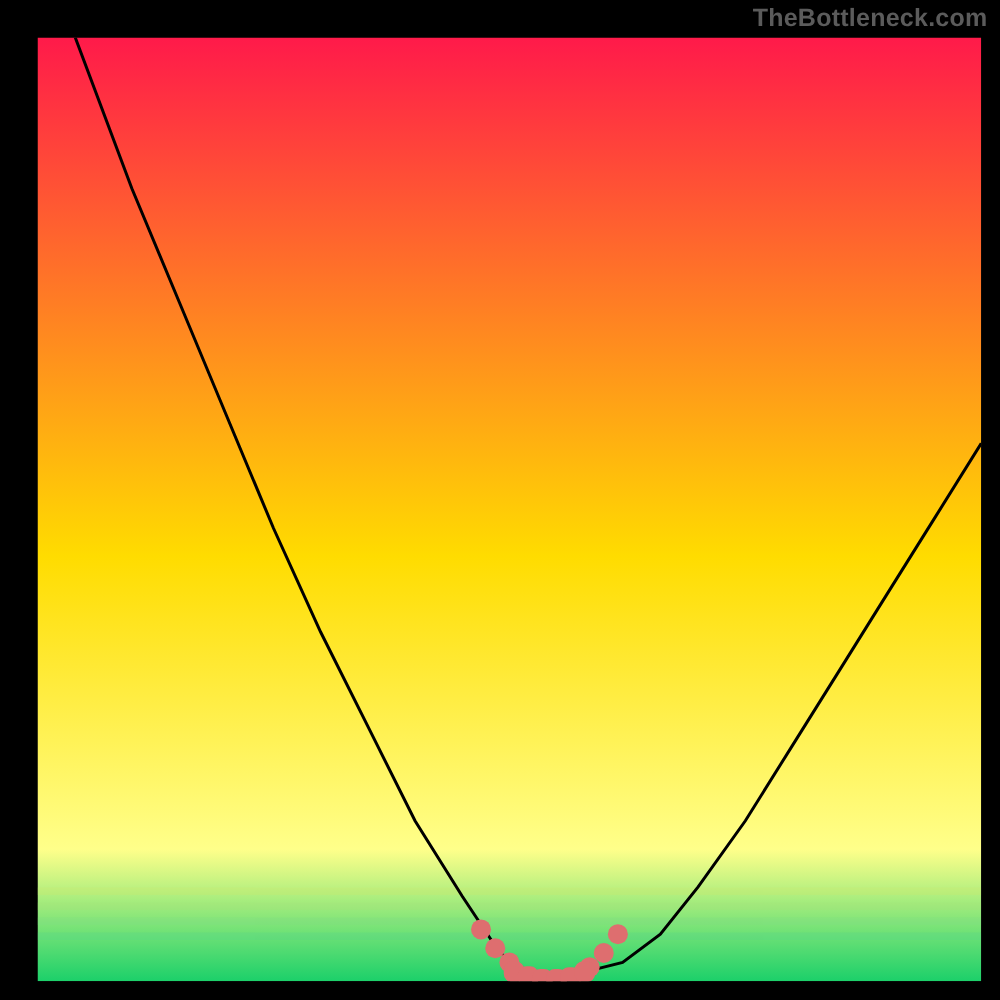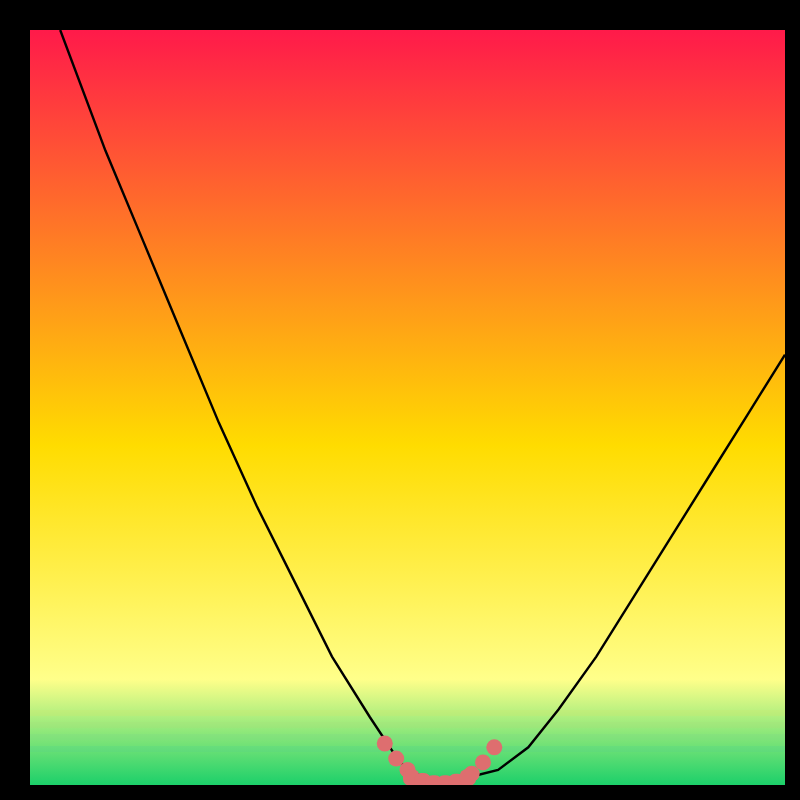--- a/index.html
+++ b/index.html
@@ -38,20 +38,21 @@
   display: block;
   width: 755px;
   height: 755px;
 }
 </style>
 </head>
 <body>
 
 <div class="frame">
 
+  <div class="attribution">TheBottleneck.com</div>
 
   <div class="plot-area">
     <svg viewBox="0 0 755 755">
       <defs>
         <linearGradient id="bg" x1="0" y1="0" x2="0" y2="1">
           <stop offset="0" stop-color="#ff1a4a"></stop>
           <stop offset="0.55" stop-color="#ffdc00"></stop>
           <stop offset="0.86" stop-color="#ffff8a"></stop>
           <stop offset="1" stop-color="#1cd06a"></stop>
         </linearGradient>

